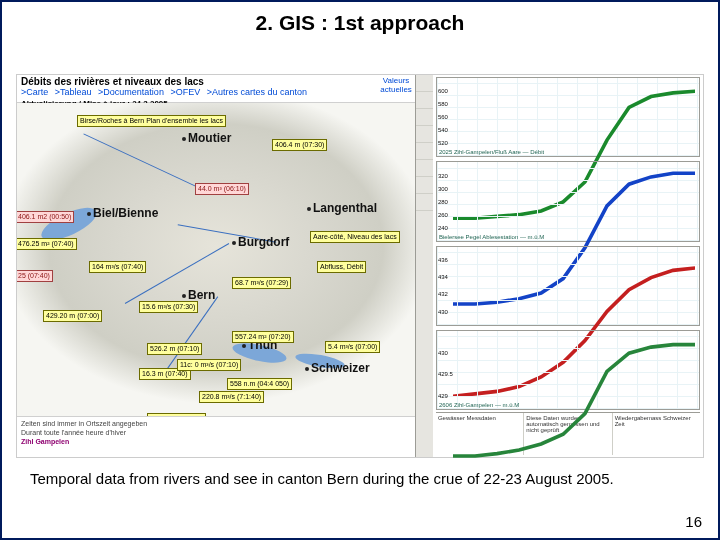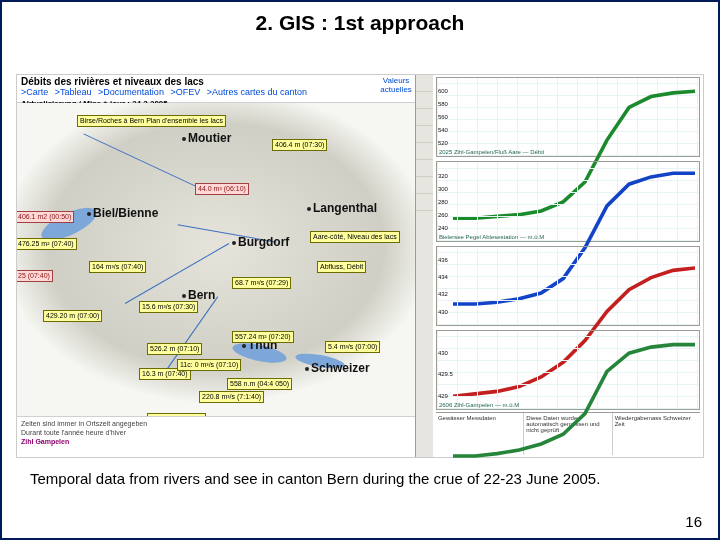--- a/index.html
+++ b/index.html
@@ -170,15 +170,15 @@
         <div class="meta-box">Gewässer
 Messdaten</div>
         <div class="meta-box">Diese Daten wurden automatisch gemessen und nicht geprüft</div>
         <div class="meta-box">Wiedergabemass
 Schweizer Zeit</div>
       </div>
     </div>
 
   </div>
 
-  <div class="caption">Temporal data from rivers and see in canton Bern during the crue of 22-23 June 2005.</div>
+  <div class="caption">Temporal data from rivers and see in canton Bern during the crue of 22-23 August 2005.</div>
   <div class="page-num">16</div>
 </div>
 
 </body></html>

